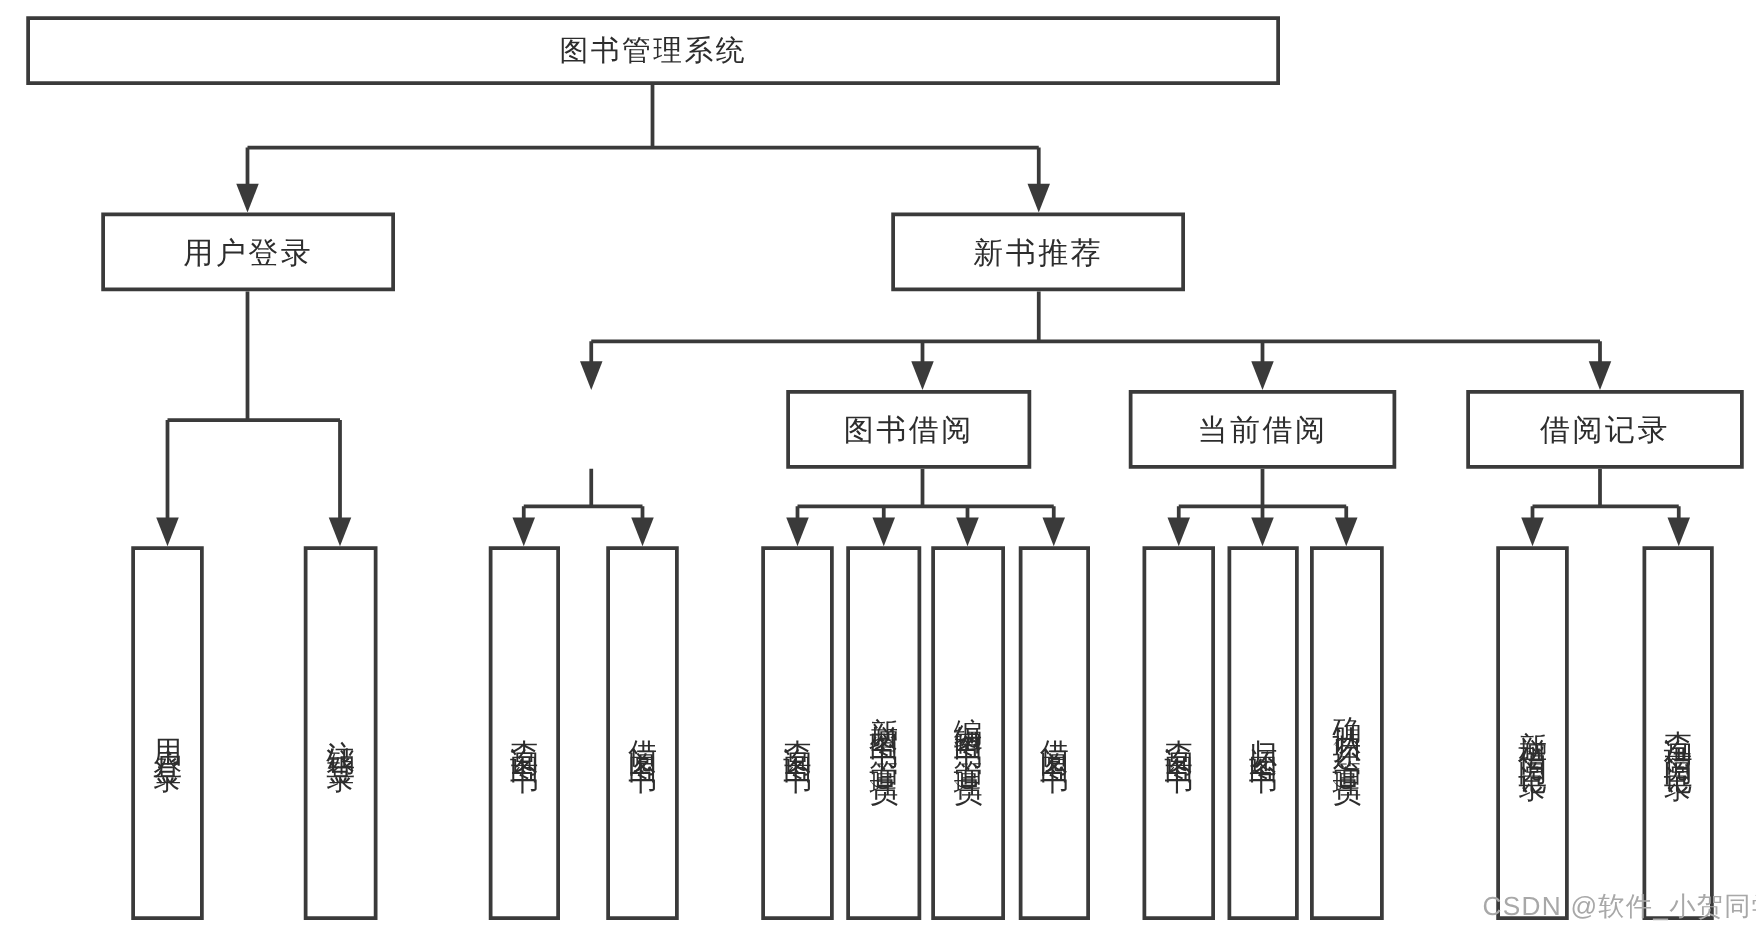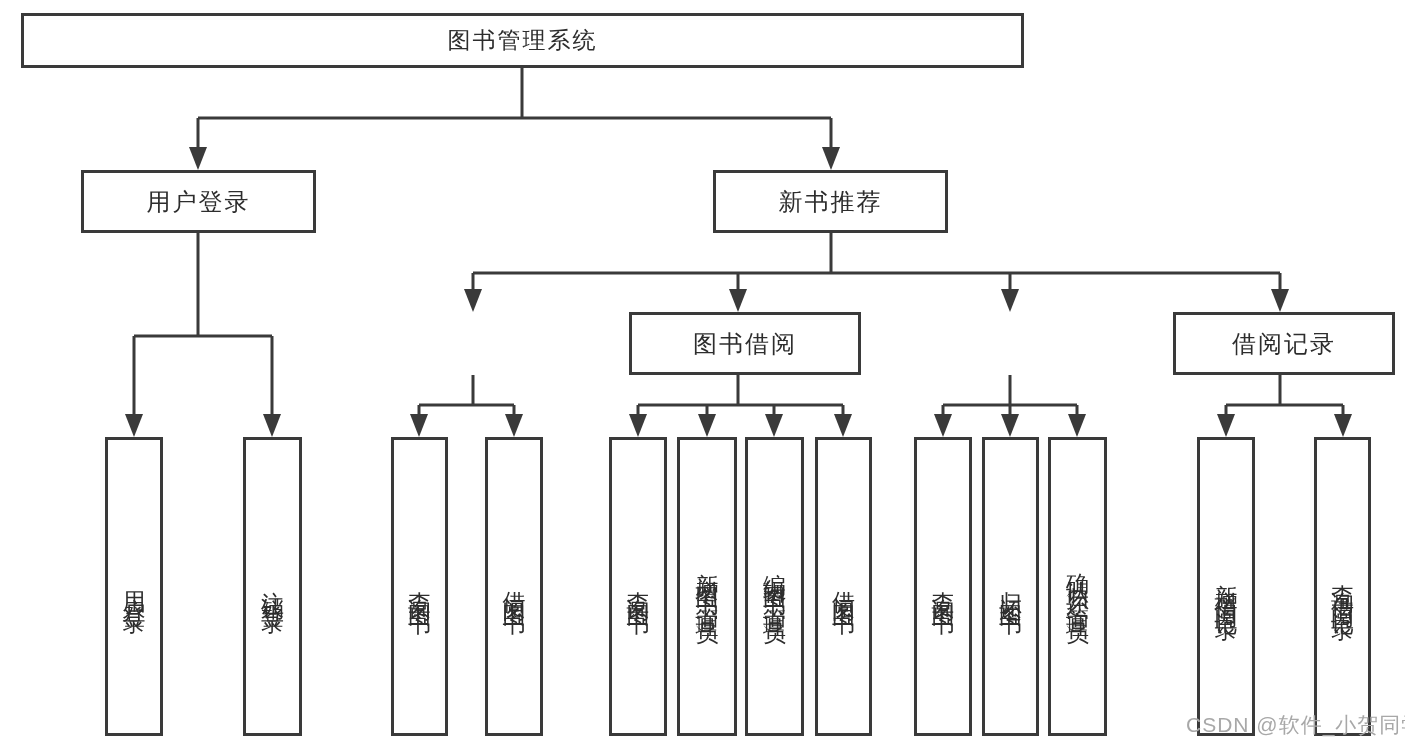--- a/index.html
+++ b/index.html
@@ -96,22 +96,25 @@
     <span class="lbl">图书管理系统</span>
   </div>
 
   <div class="node" style="left:81px;top:170px;width:235px;height:63px">
     <span class="lbl">用户登录</span>
   </div>
   <div class="node" style="left:713px;top:170px;width:235px;height:63px">
     <span class="lbl">新书推荐</span>
   </div>
 
-  <div class="node" style="left:629px;top:312px;width:232px;height:63px">
+  <div class="node" style="left:629px;top:312px;width:196px;height:63px">
     <span class="lbl">图书借阅</span>
+  </div>
+  <div class="node" style="left:903px;top:312px;width:214px;height:63px">
+    <span class="lbl">当前借阅</span>
   </div>
   <div class="node" style="left:1173px;top:312px;width:222px;height:63px">
     <span class="lbl">借阅记录</span>
   </div>
 
   <div class="node leaf" style="left:105px;top:437px;width:58px;height:299px">
     <span class="lbl">用户登录</span>
   </div>
   <div class="node leaf" style="left:243px;top:437px;width:59px;height:299px">
     <span class="lbl">注销登录</span>

